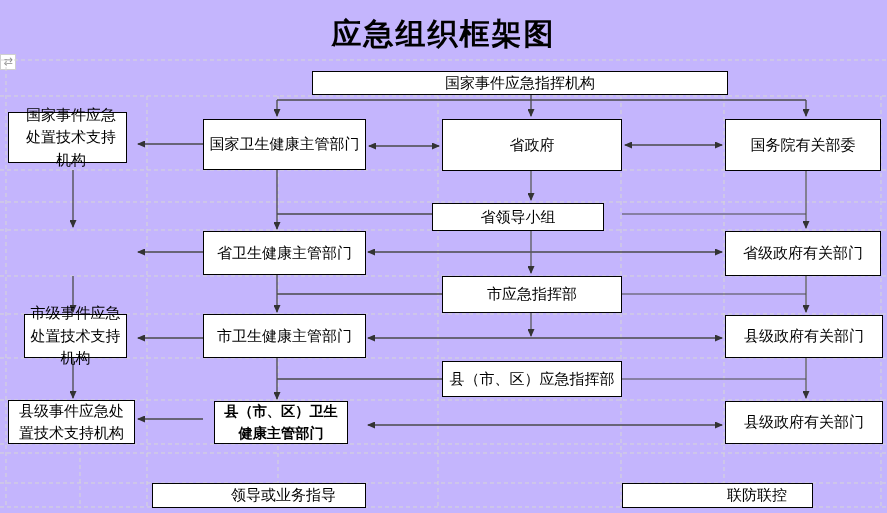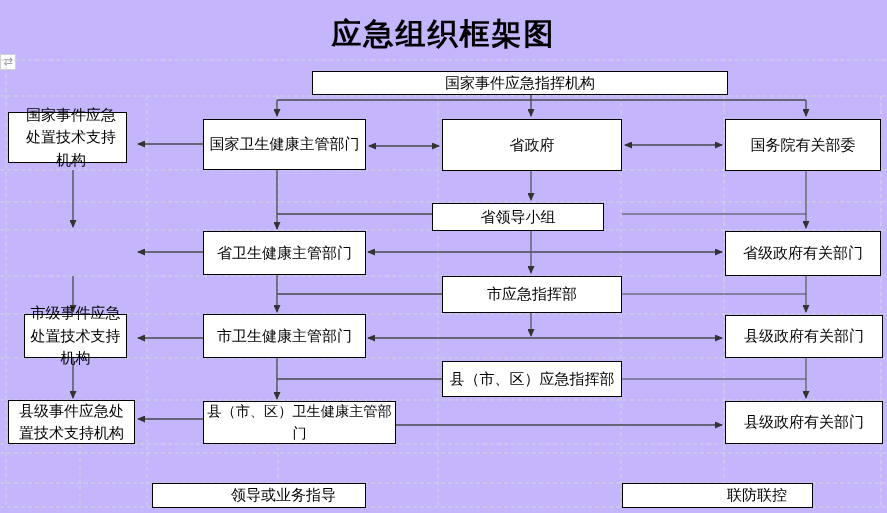--- a/index.html
+++ b/index.html
@@ -148,21 +148,21 @@
 
   <div class="box" style="left:442px;top:276px;width:180px;height:37px;">市应急指挥部</div>
 
   <div class="box" style="left:24px;top:314px;width:103px;height:44px;">市级事件应急处置技术支持机构</div>
   <div class="box" style="left:203px;top:314px;width:163px;height:44px;">市卫生健康主管部门</div>
   <div class="box" style="left:725px;top:315px;width:158px;height:43px;">县级政府有关部门</div>
 
   <div class="box" style="left:8px;top:400px;width:127px;height:44px;">县级事件应急处置技术支持机构</div>
 
   <div class="box" style="left:442px;top:361px;width:180px;height:36px;">县（市、区）应急指挥部</div>
-  <div class="box fs14" style="left:203px;top:401px;width:193px;height:43px;">县（市、区）卫生健康主管部门</div>
+  <div class="box fs14" style="left:214px;top:401px;width:134px;height:43px;font-weight:bold;">县（市、区）卫生健康主管部门</div>
   <div class="box" style="left:725px;top:401px;width:158px;height:43px;">县级政府有关部门</div>
 
   <div class="legend-box" style="left:152px;top:483px;width:214px;height:25px;">
     <span class="legend-arrow-space"></span>
     <span class="legend-label">领导或业务指导</span>
   </div>
   <div class="legend-box" style="left:622px;top:483px;width:191px;height:25px;">
     <span class="legend-arrow-space" style="width:104px;"></span>
     <span class="legend-label" style="text-align:left;">联防联控</span>
   </div>

